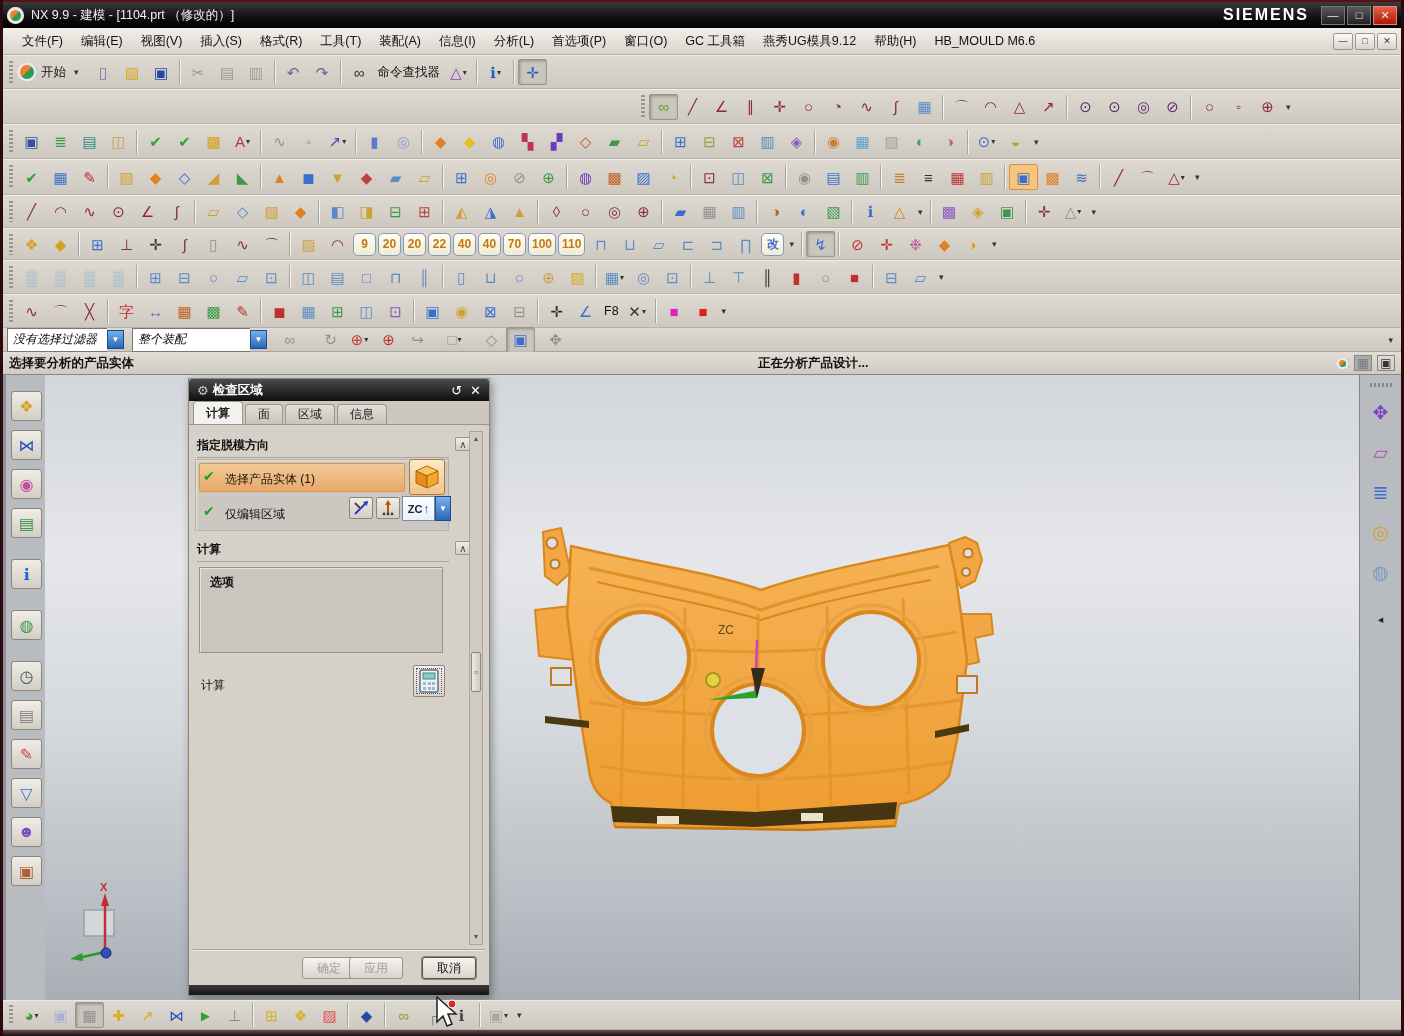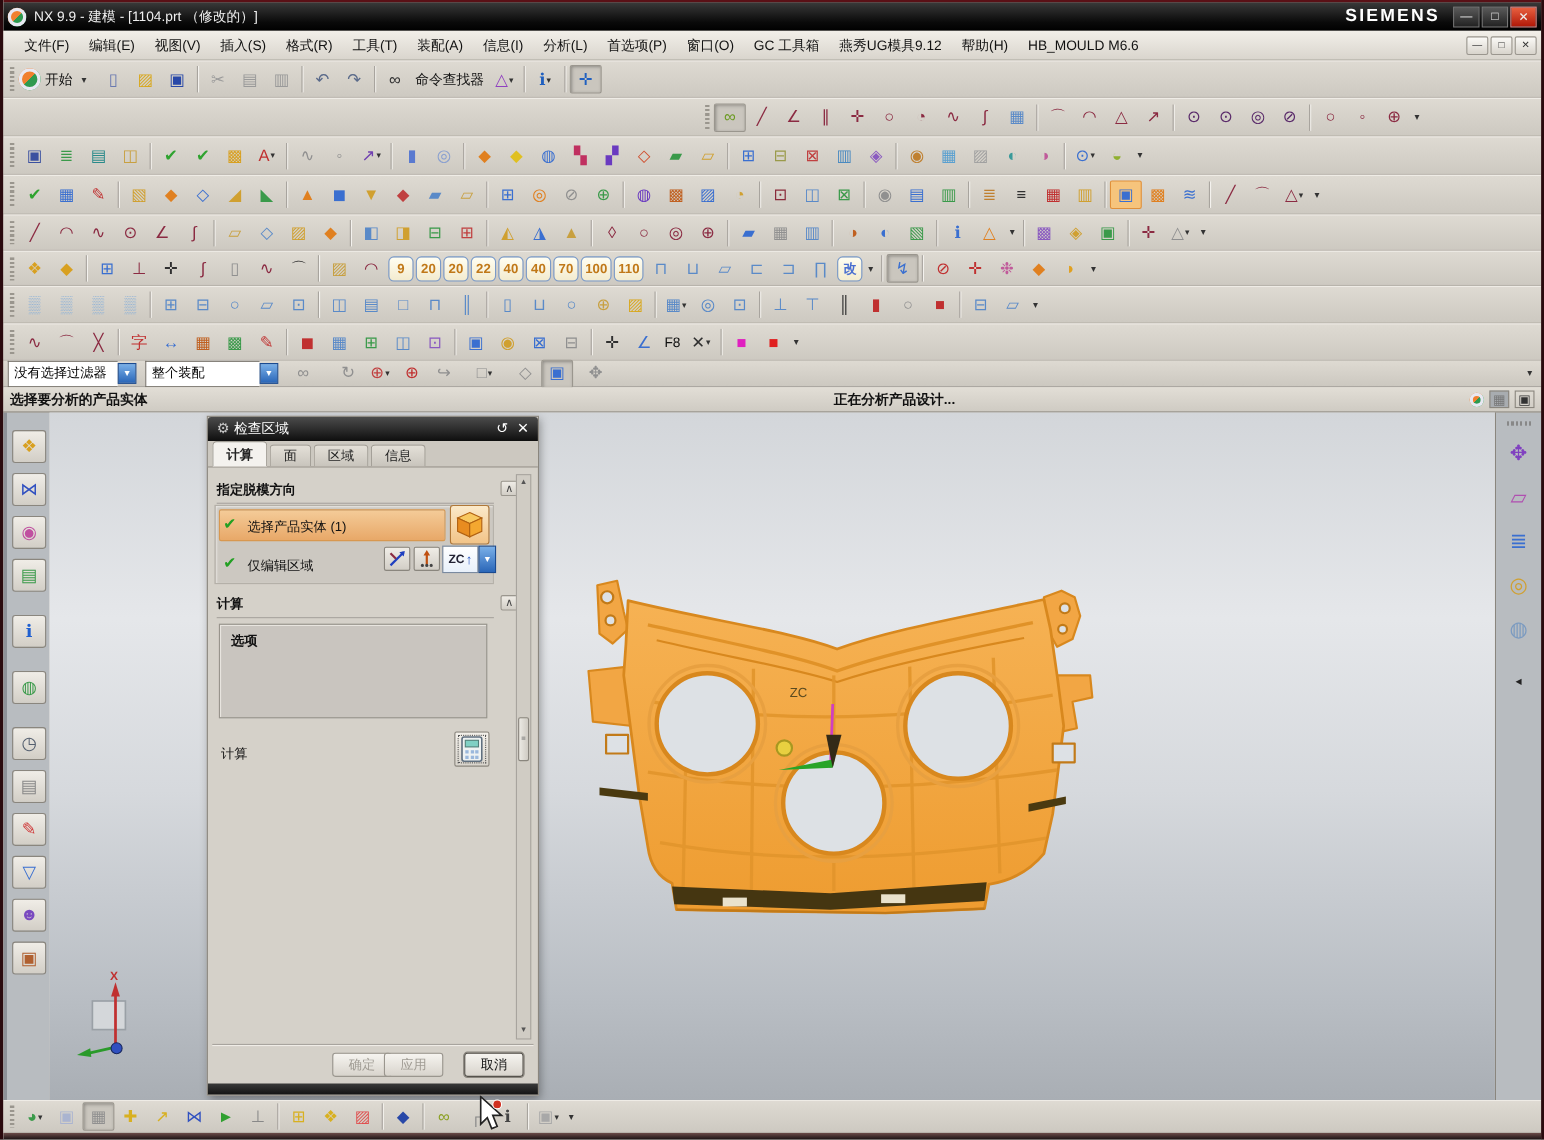--- a/index.html
+++ b/index.html
@@ -49,21 +49,21 @@
   .num-btn.blue{color:#4a6fd0;}
   .tb-text{font-size:12.5px;color:#111;margin:0 4px;white-space:nowrap;}
   .row-dd{font-size:9px;color:#333;margin:0 4px;}
   .start-wrap{display:flex;align-items:center;gap:4px;margin-right:6px;}
   .start-wrap .lbl{font-size:12.5px;color:#111;}
   
   #selbar{height:24px;background:linear-gradient(180deg,#dedad2,#ccc8c0);display:flex;align-items:center;
           border-bottom:1px solid #a8a49e;padding-left:4px;position:relative;}
   .sel-combo{display:flex;align-items:center;height:19px;margin-right:8px;}
   .sel-combo .val{background:#fff;border:1px solid #7a766e;border-right:none;height:19px;display:flex;align-items:center;
-                  padding:11px 5px;font-size:12px;width:100px;}
+                  padding:11px 5px;font-size:12px;width:100px;font-style:italic;}
   .sel-combo .btn{width:17px;height:19px;background:linear-gradient(180deg,#7ab0e8,#2a66b8);border:1px solid #1a4a90;
                   color:#fff;font-size:8px;display:flex;align-items:center;justify-content:center;}
   #selbar .far-dd{position:absolute;right:8px;font-size:9px;color:#333;}
   
   #promptbar{height:23px;background:linear-gradient(180deg,#e2deD6,#cfcbc3);display:flex;align-items:center;
              border-bottom:1px solid #8a867e;position:relative;padding-left:6px;}
   #prompt-text{font-size:12.5px;font-weight:bold;color:#111;}
   #status-text{position:absolute;left:755px;font-size:12.5px;font-weight:bold;color:#111;}
   #promptbar .right-icons{margin-left:auto;display:flex;align-items:center;gap:5px;margin-right:6px;}
   .mini-ic{width:18px;height:16px;display:flex;align-items:center;justify-content:center;font-size:12px;}
@@ -77,21 +77,21 @@
   #rightbar{width:42px;background:#b8bcc0;border-left:1px solid #8a867e;padding-top:8px;
             display:flex;flex-direction:column;align-items:center;gap:10px;flex:none;}
   #rightbar .grip-dots{width:22px;height:4px;background-image:repeating-linear-gradient(90deg,#888 0 2px,transparent 2px 4px);}
   .collapse-arrow{font-size:11px;color:#222;margin-top:16px;}
   
   #dialog{position:absolute;left:143px;top:3px;width:302px;height:618px;background:#d5d1c9;
           border:1px solid #8a867e;box-shadow:2px 3px 8px rgba(0,0,0,.35);}
   #dlg-title{height:22px;background:linear-gradient(180deg,#4c4c4c,#0e0e0e);border-radius:3px 3px 0 0;
              display:flex;align-items:center;color:#fff;padding:0 4px;}
   #dlg-title .gear{font-size:13px;color:#c8c8c8;margin:0 4px;}
-  #dlg-title .cap{font-size:12.5px;font-weight:normal;}
+  #dlg-title .cap{font-size:12.5px;font-weight:bold;}
   #dlg-title .tb{margin-left:auto;display:flex;gap:8px;padding-right:4px;}
   #dlg-title .tb span{font-size:13px;color:#fff;}
   #dlg-tabs{display:flex;align-items:flex-end;height:24px;background:#ccc8c0;border-bottom:1px solid #9a968e;padding:0 4px;}
   .dlg-tab{height:20px;padding:0 12px;display:flex;align-items:center;font-size:12px;color:#222;
            background:linear-gradient(180deg,#e4e0d8,#c8c4bc);border:1px solid #9a968e;border-bottom:none;
            border-radius:4px 4px 0 0;margin-right:2px;}
   .dlg-tab.active{background:#f4f2ee;height:23px;font-weight:bold;}
   .grp-head{position:absolute;left:8px;right:40px;font-size:12px;font-weight:bold;color:#111;
             border-bottom:1px solid #a8a49e;padding-bottom:3px;}
   .grp-col{position:absolute;right:18px;font-size:10px;color:#444;width:16px;height:14px;
@@ -919,21 +919,21 @@
         <span class="row-dd">▾</span>
       </div>
     </div>
 
   <div id="selbar">
     <span class="sel-combo">
       <span class="val">没有选择过滤器</span>
       <span class="btn">▼</span>
     </span>
     <span class="sel-combo">
-      <span class="val" style="width:104px">整个装配</span>
+      <span class="val" style="width:118px">整个装配</span>
       <span class="btn">▼</span>
     </span>
     <span id="selbar-icons" style="display:flex;align-items:center;">
         <span class="ti">
           <span class="g" style="color: rgb(144, 144, 144);">∞</span>
         </span>
         <span class="tgap" style="width: 12px;"></span>
         <span class="ti">
           <span class="g" style="color: rgb(144, 144, 144);">↻</span>
         </span>

